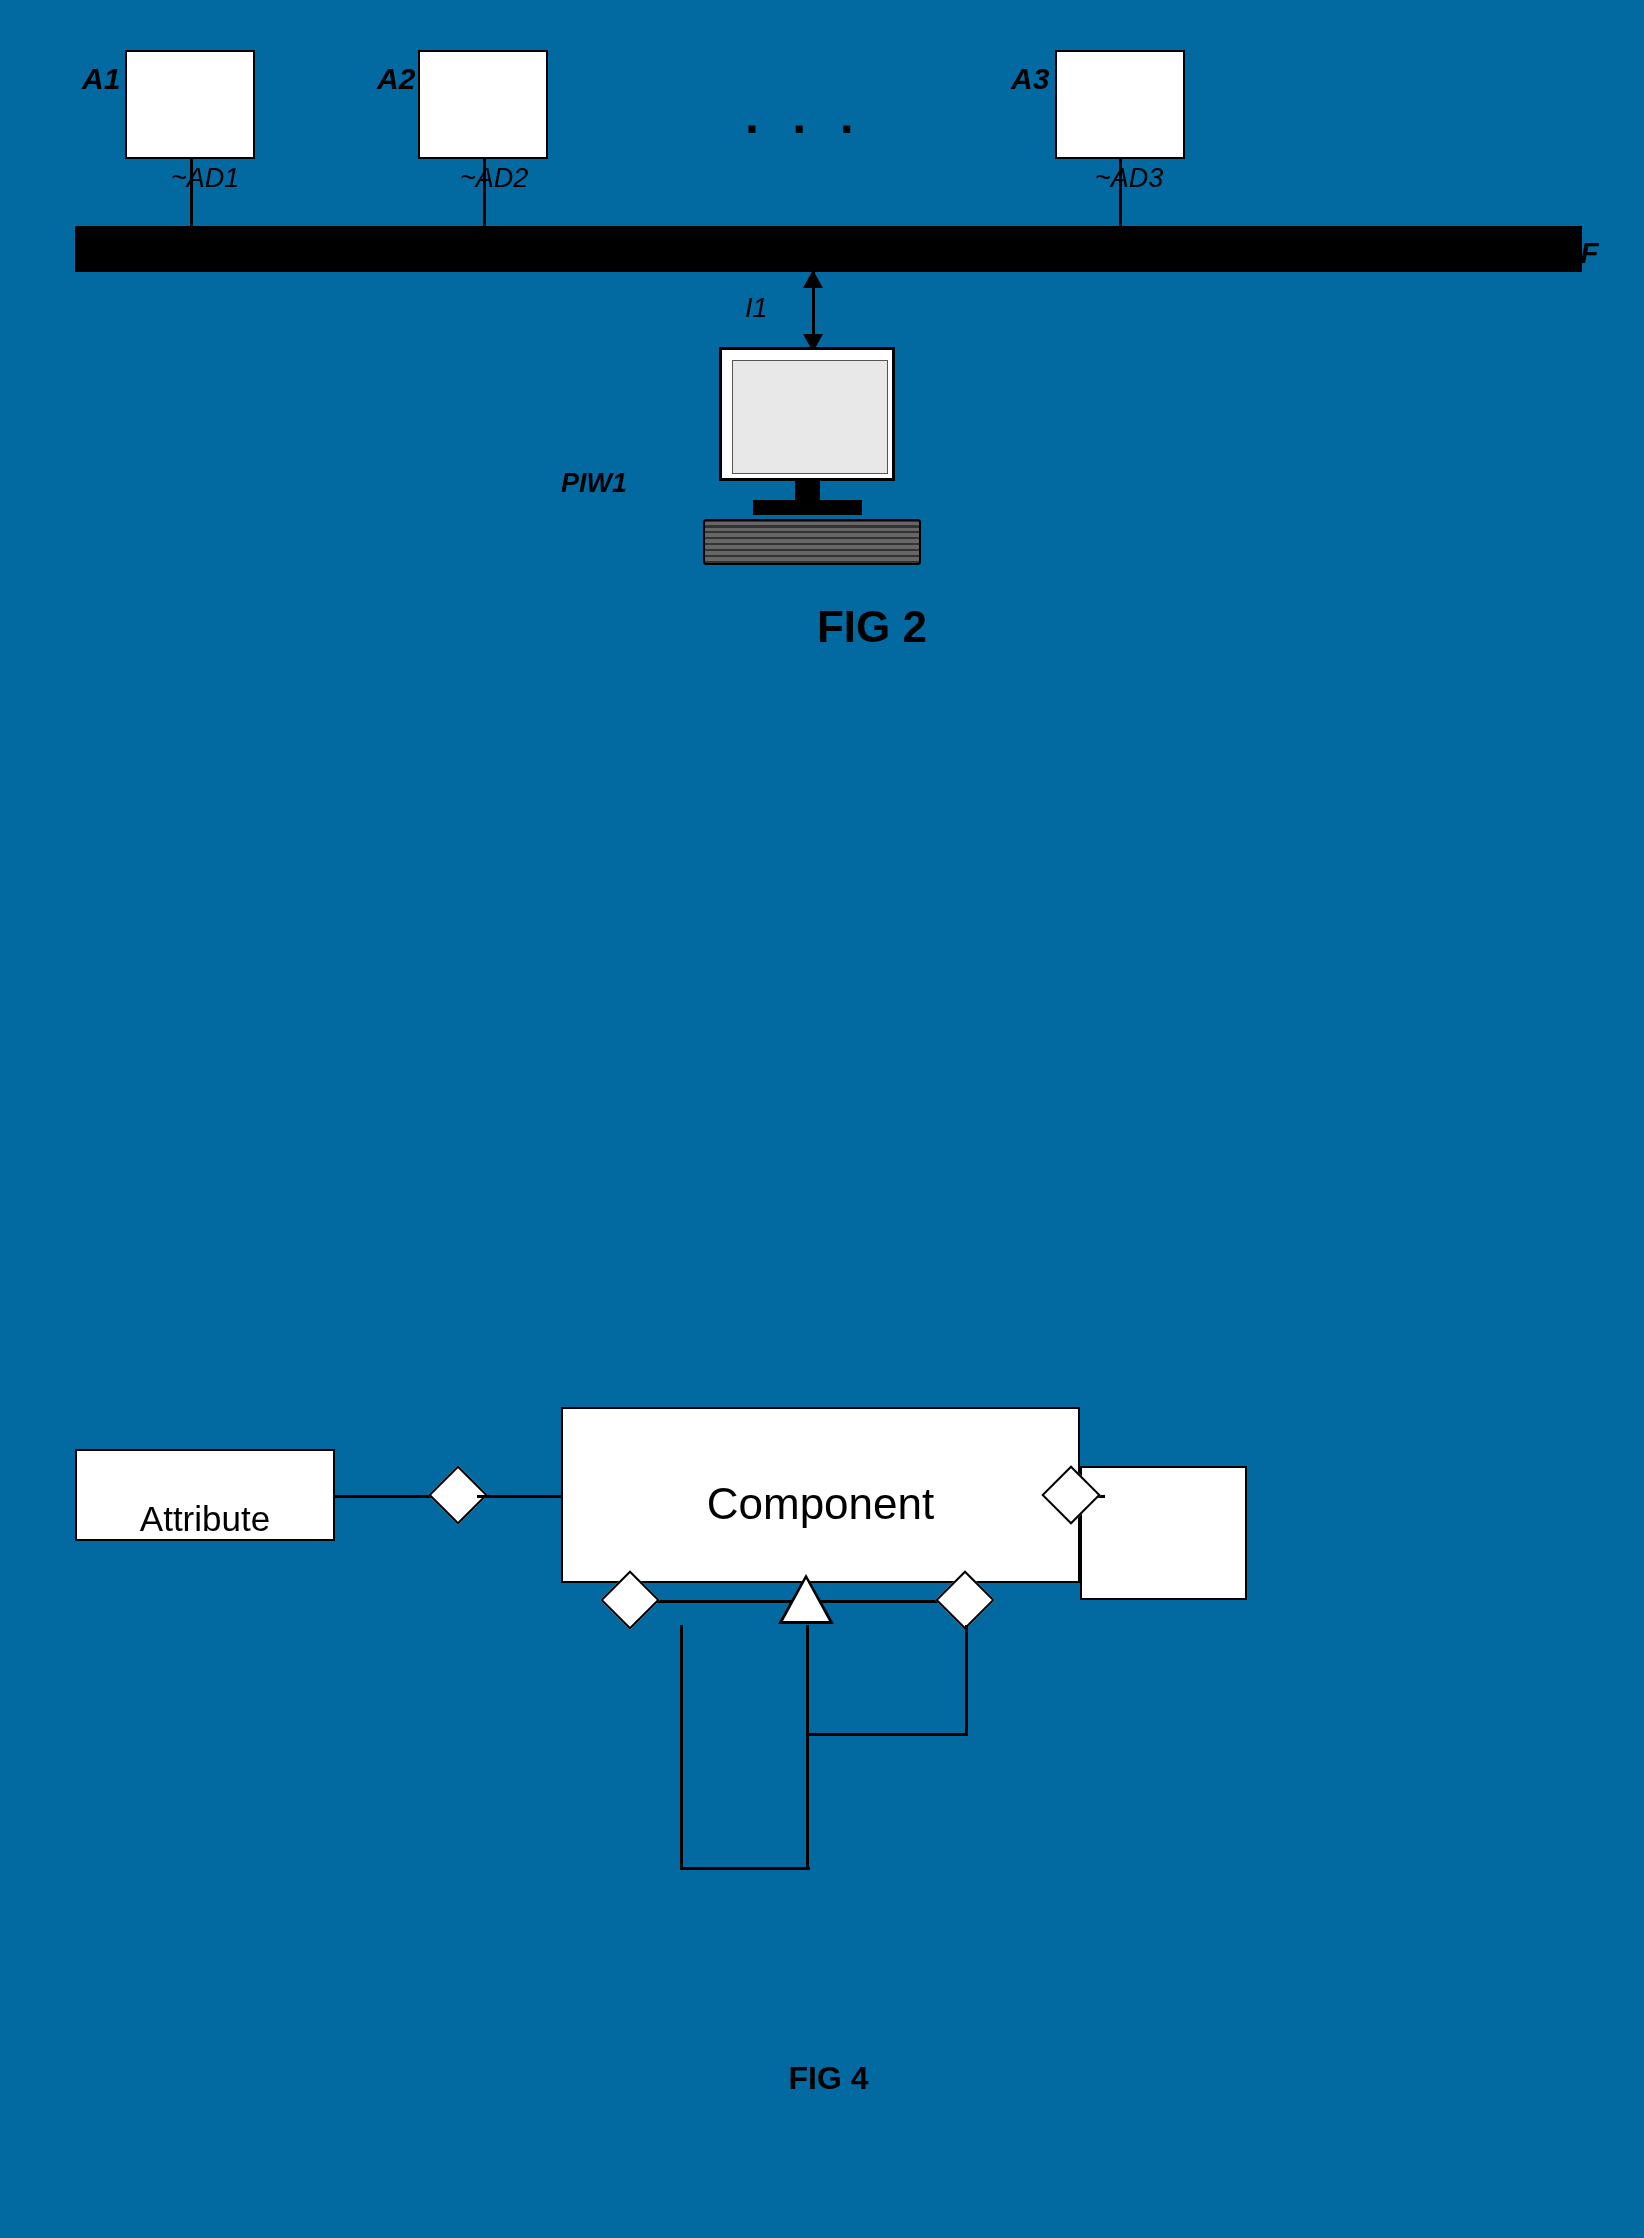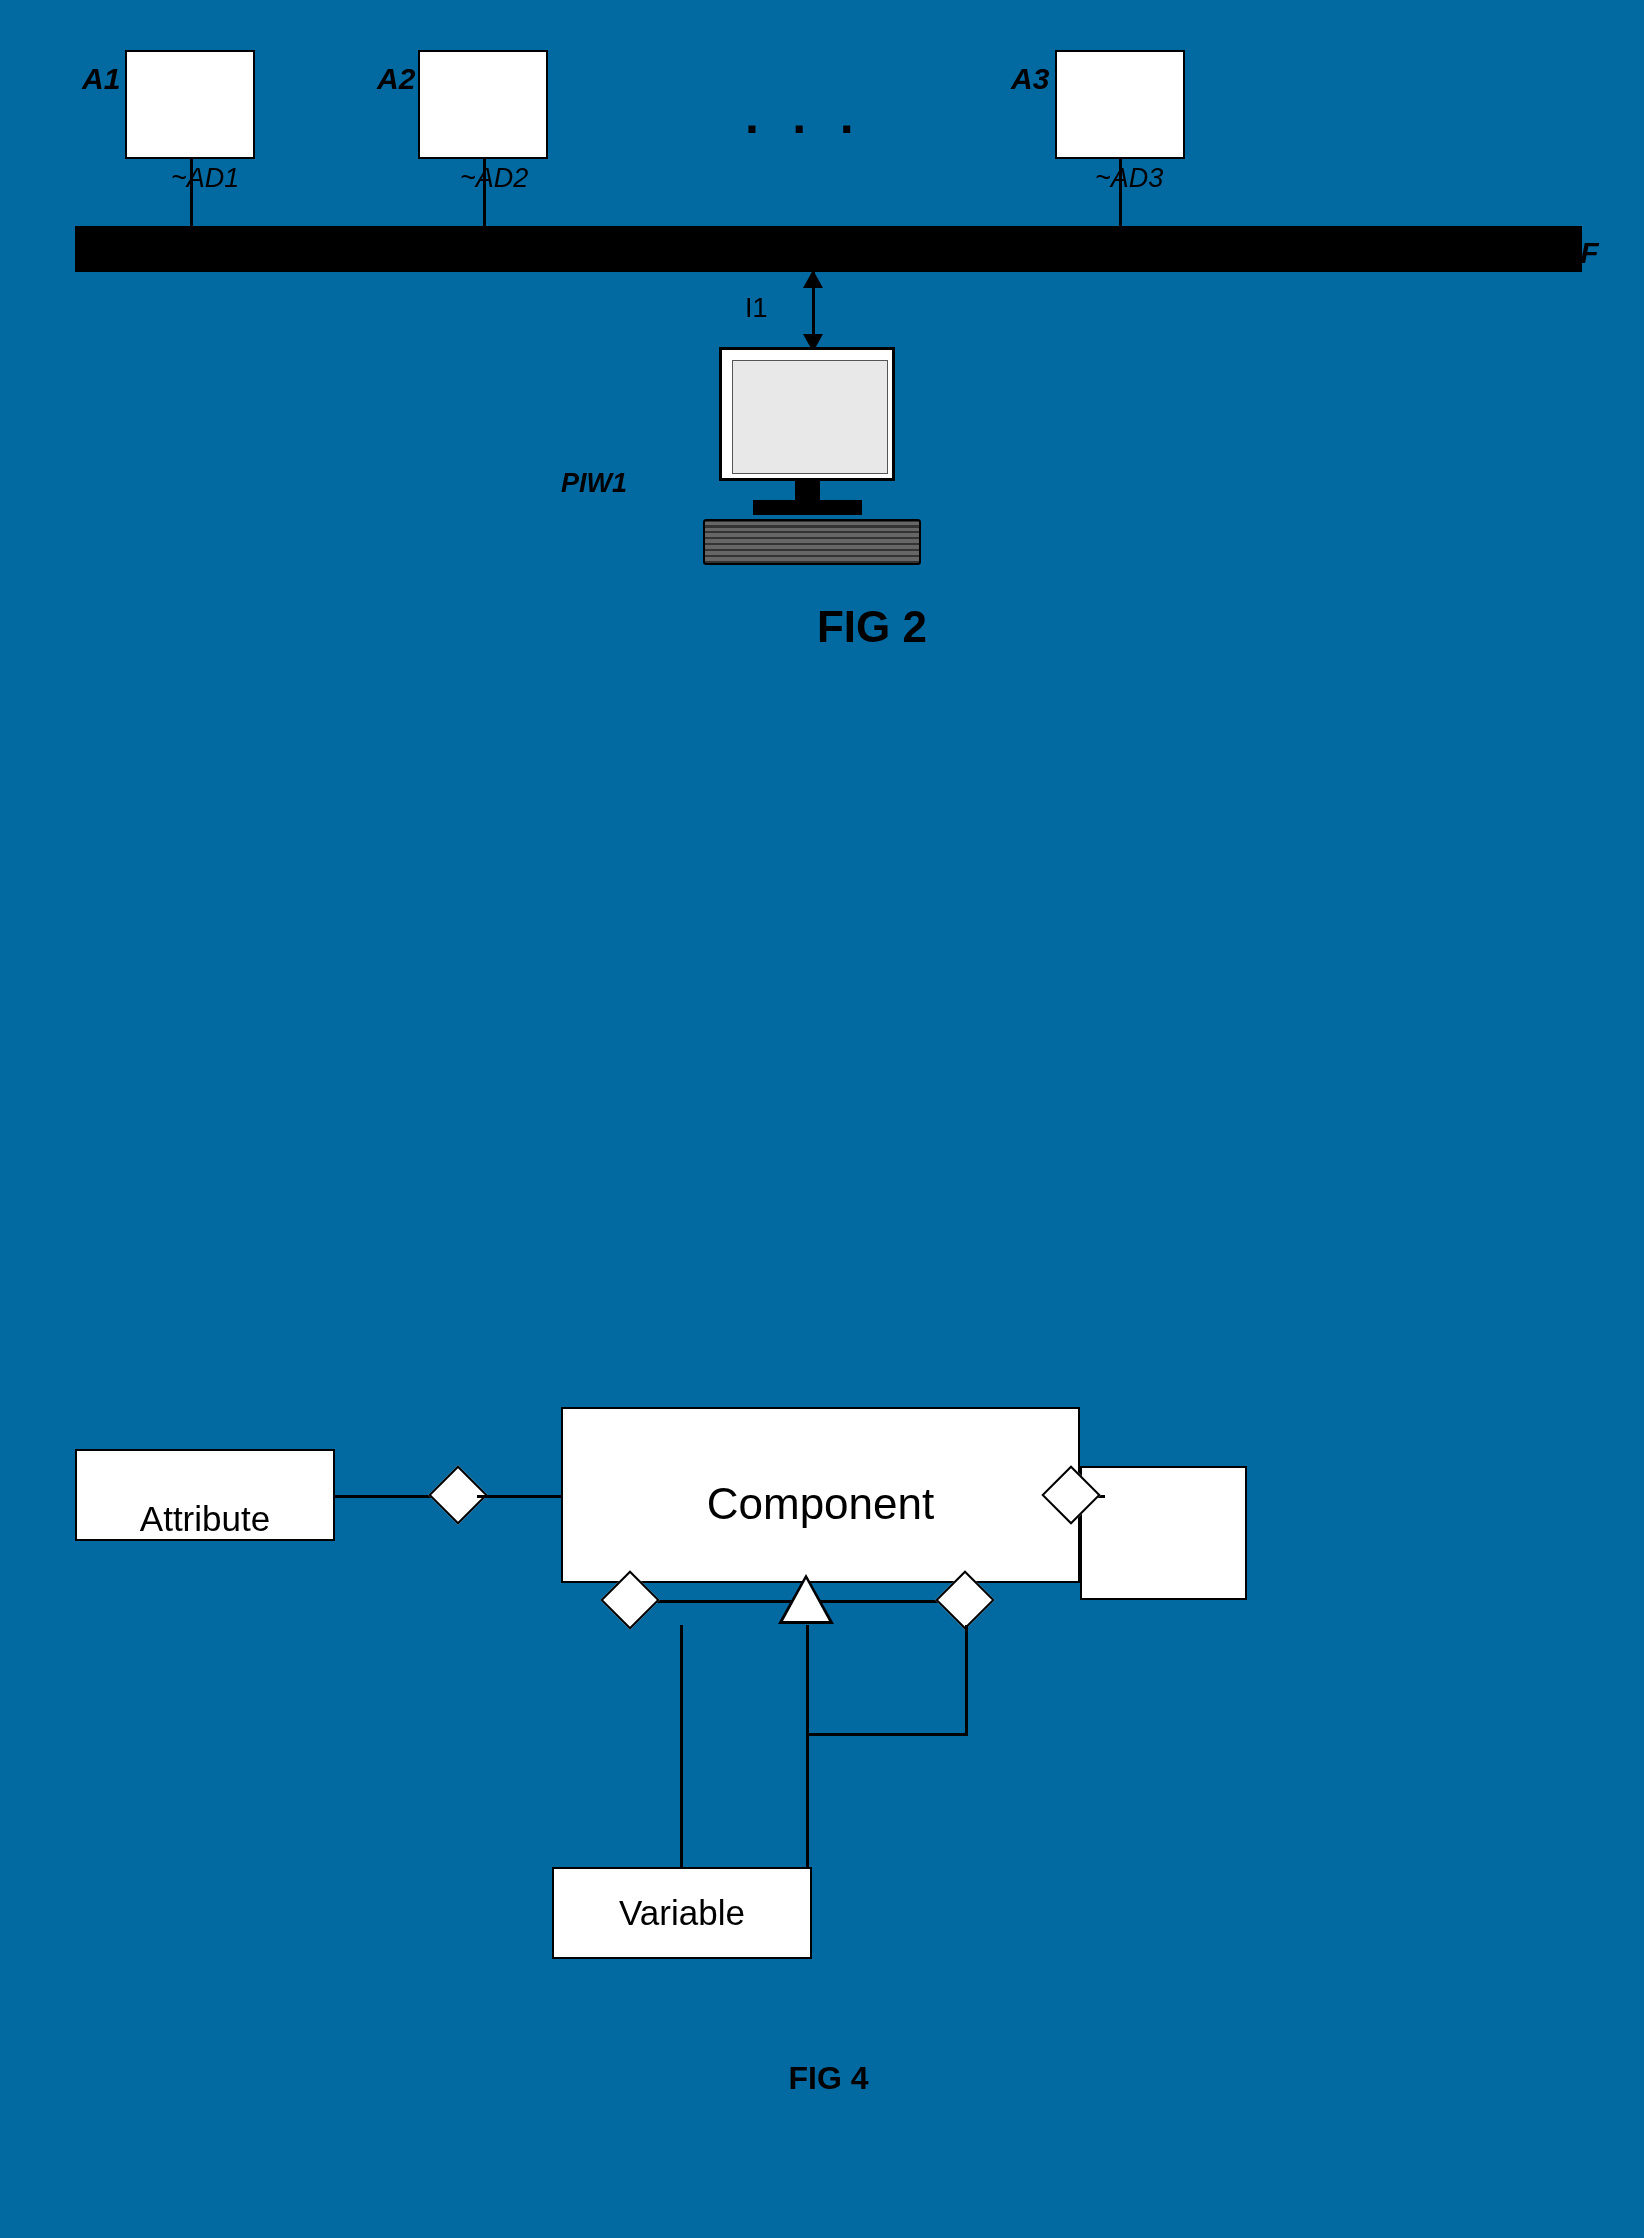--- a/index.html
+++ b/index.html
@@ -124,20 +124,21 @@
       border-right: 10px solid transparent;
       border-top: 18.4px solid #000;
     }
 
     
     .i1-label {
       position: absolute;
       top: 260px;
       left: 695px;
       font-size: 27px;
+      font-style: italic;
     }
 
     
     .computer-area {
       position: absolute;
       top: 314px;
       left: 636px;
       width: 260px;
       height: 218px;
     }
@@ -530,22 +531,19 @@
     <div class="diamond diamond-bottom-right"></div>
 
     <div class="vline-to-var"></div>
     <div class="vline-mid"></div>
     <div class="vline-right"></div>
 
     <div class="hline-bottom"></div>
 
     <div style="position:absolute; top:393px; left:756px; height:2.5px; width:162px; background:#000;"></div>
 
-    <div class="var-box">
-      <span class="var-box-label">Variable</span>
-    </div>
 
     <div class="fig4-caption">FIG 4</div>
 
   </div>
 
 </div>
 
 
 </body></html>

